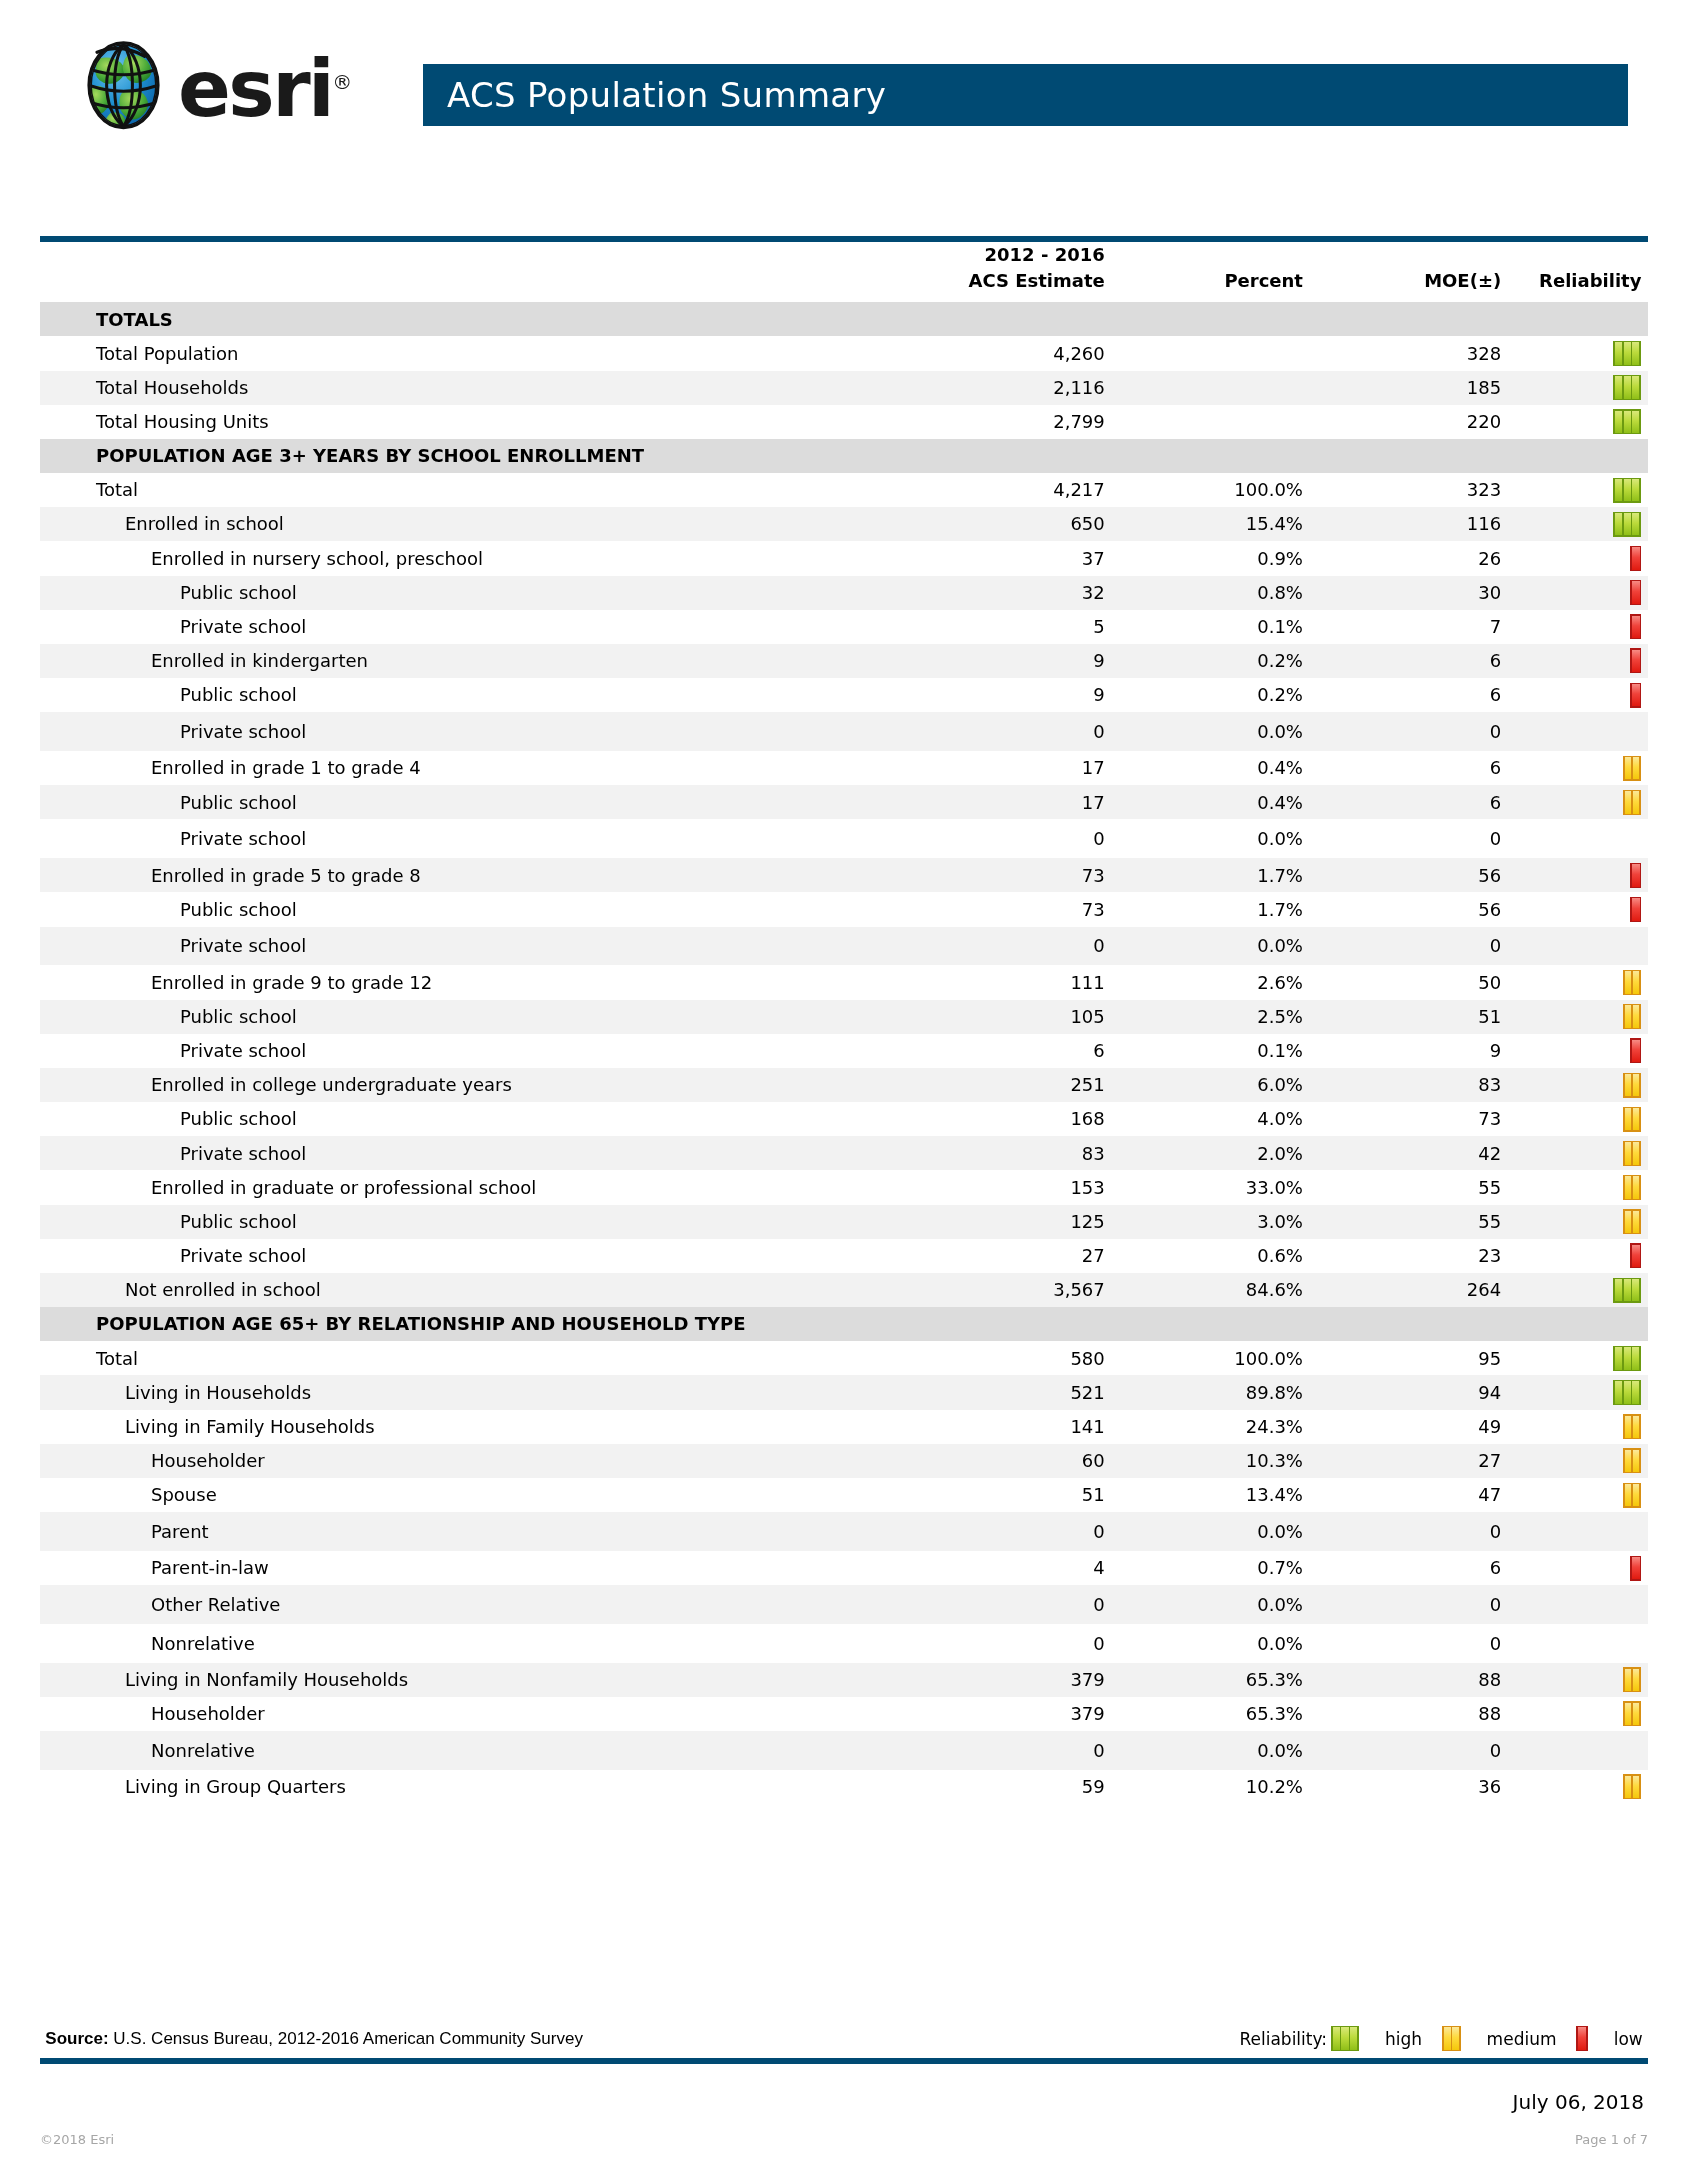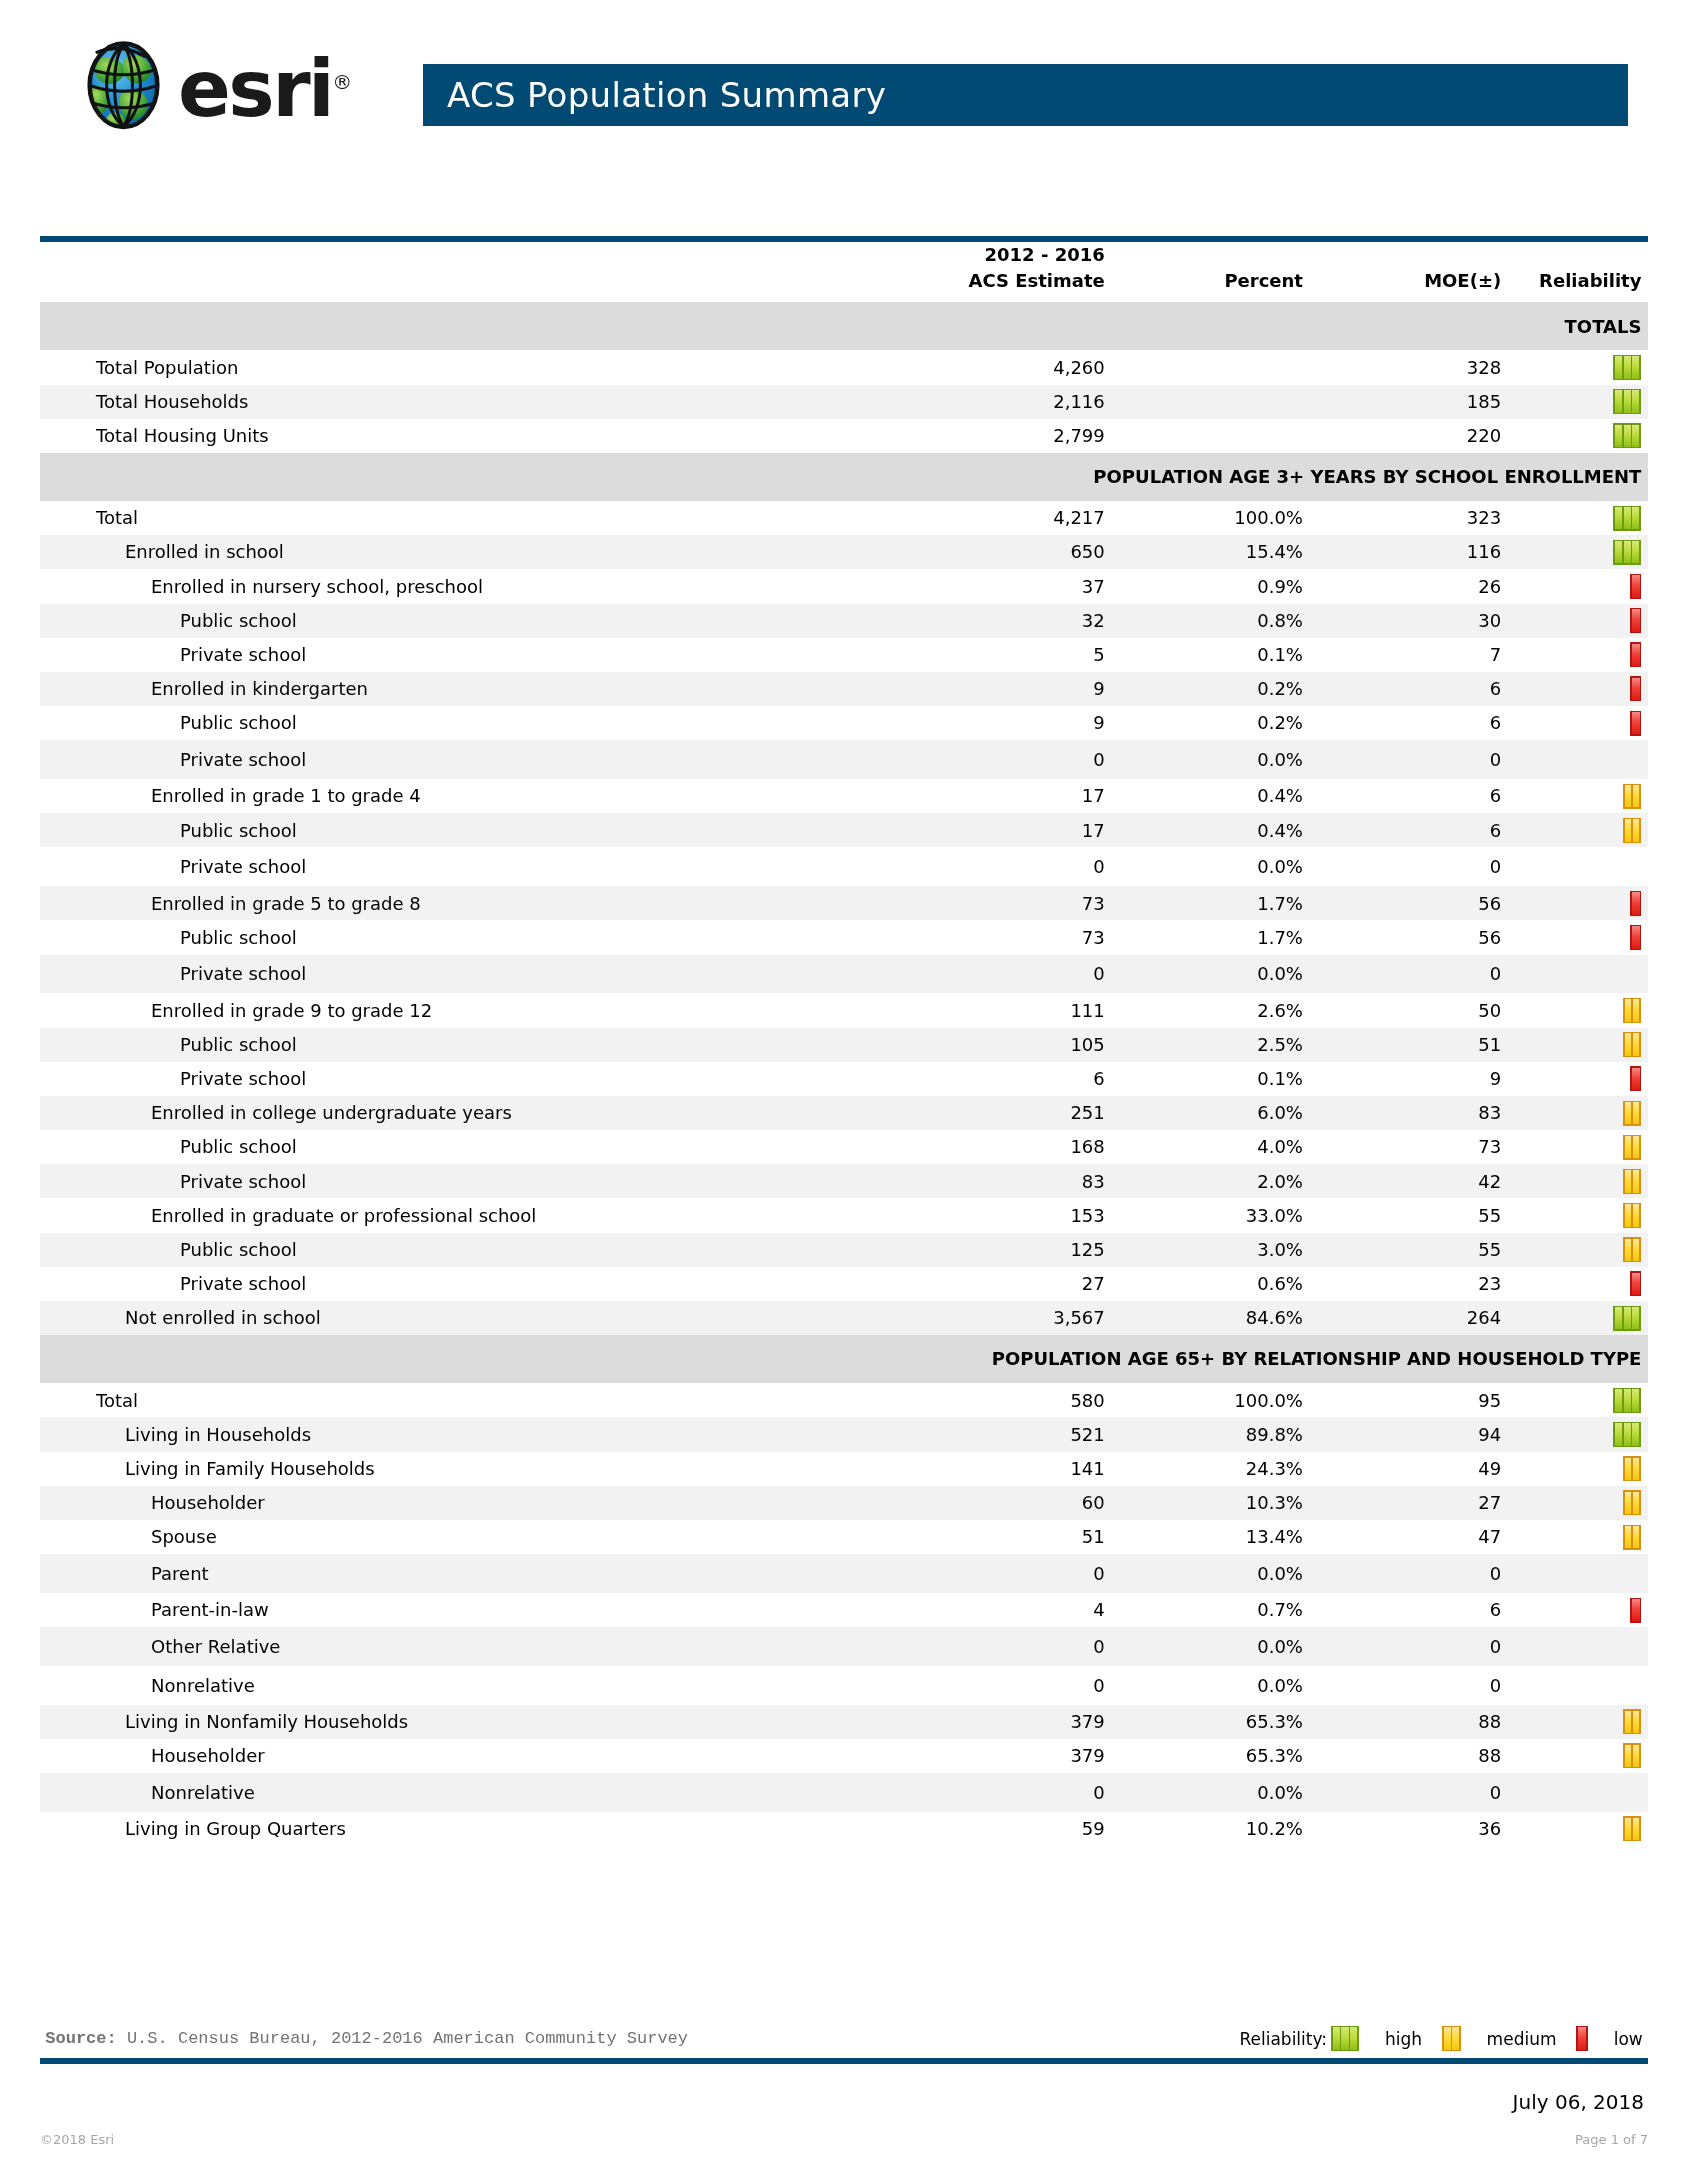--- a/index.html
+++ b/index.html
@@ -72,22 +72,22 @@
   tbody td.num { text-align:right; }
   tbody td.rel { text-align:right; padding-right:6.6px; }
 
   tr.zebra td { background:#F2F2F2; }
   tr.plain td { background:#FFFFFF; }
 
   tr.section td {
     background:#DCDCDC;
     font-weight:bold;
     font-size:18px;
-    height:48px;
-    padding-top:6px; padding-bottom:6px;text-align:right;
+    height:34px;
+    padding-top:6px; padding-bottom:6px;
   }
   tr.section td.label { padding-left:56px; }
 
   .ind0 { padding-left:56px; }
   .ind1 { padding-left:85px; }
   .ind2 { padding-left:111px; }
   .ind3 { padding-left:140px; }
 
   
   .relicon { display:inline-block; vertical-align:middle; position:relative; }
@@ -118,21 +118,21 @@
     background:linear-gradient(to bottom,#F78B84 0%,#F0423A 45%,#E01A10 100%);
   }
   .rel-none { display:inline-block; width:11.2px; height:25px; }
 
   
   .footer { position:absolute; left:40px; top:2026px; width:1608px; }
   .footer-line1 {
     display:flex; align-items:center; justify-content:space-between;
     padding:0 5.3px 6.6px 5.3px;
   }
-  .src { font-size:17px; color:#737373; font-family:Liberation Mono, monospace; }
+  .src { font-size:17px; color:#000000; font-family:Liberation Sans, sans-serif; }
   .src b { font-weight:bold; }
   .legend { display:flex; align-items:center; gap:0; font-size:17px; }
   .legend .lbl { margin-right:4px;text-align:right; }
   .legend .lg-item { display:flex; align-items:center; margin-right:20px; }
   .legend .lg-item .txt { margin-left:26px; }
   .legend .lg-item:last-child { margin-right:0; }
 
   .rule-bot { height:6px; background:#004A73; width:1608px; }
 
   .date-line {

